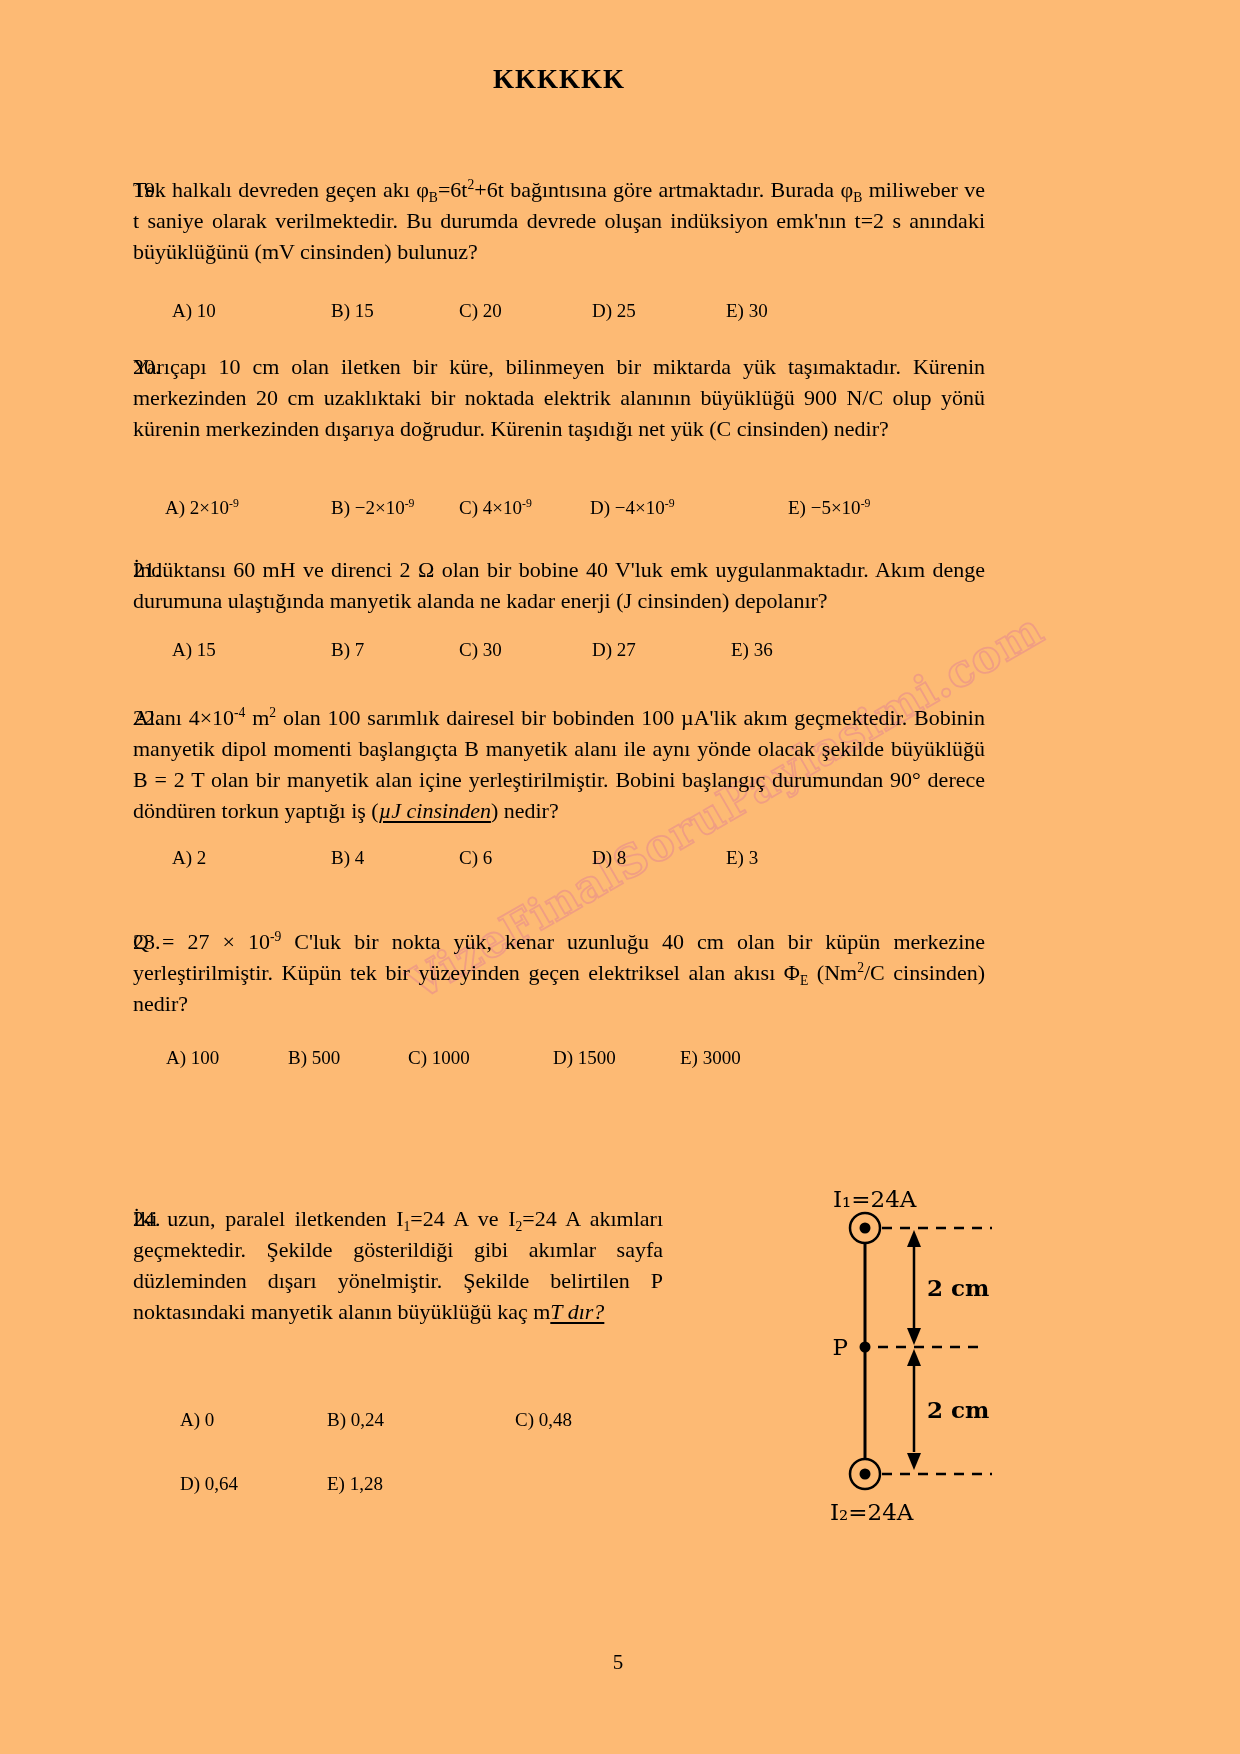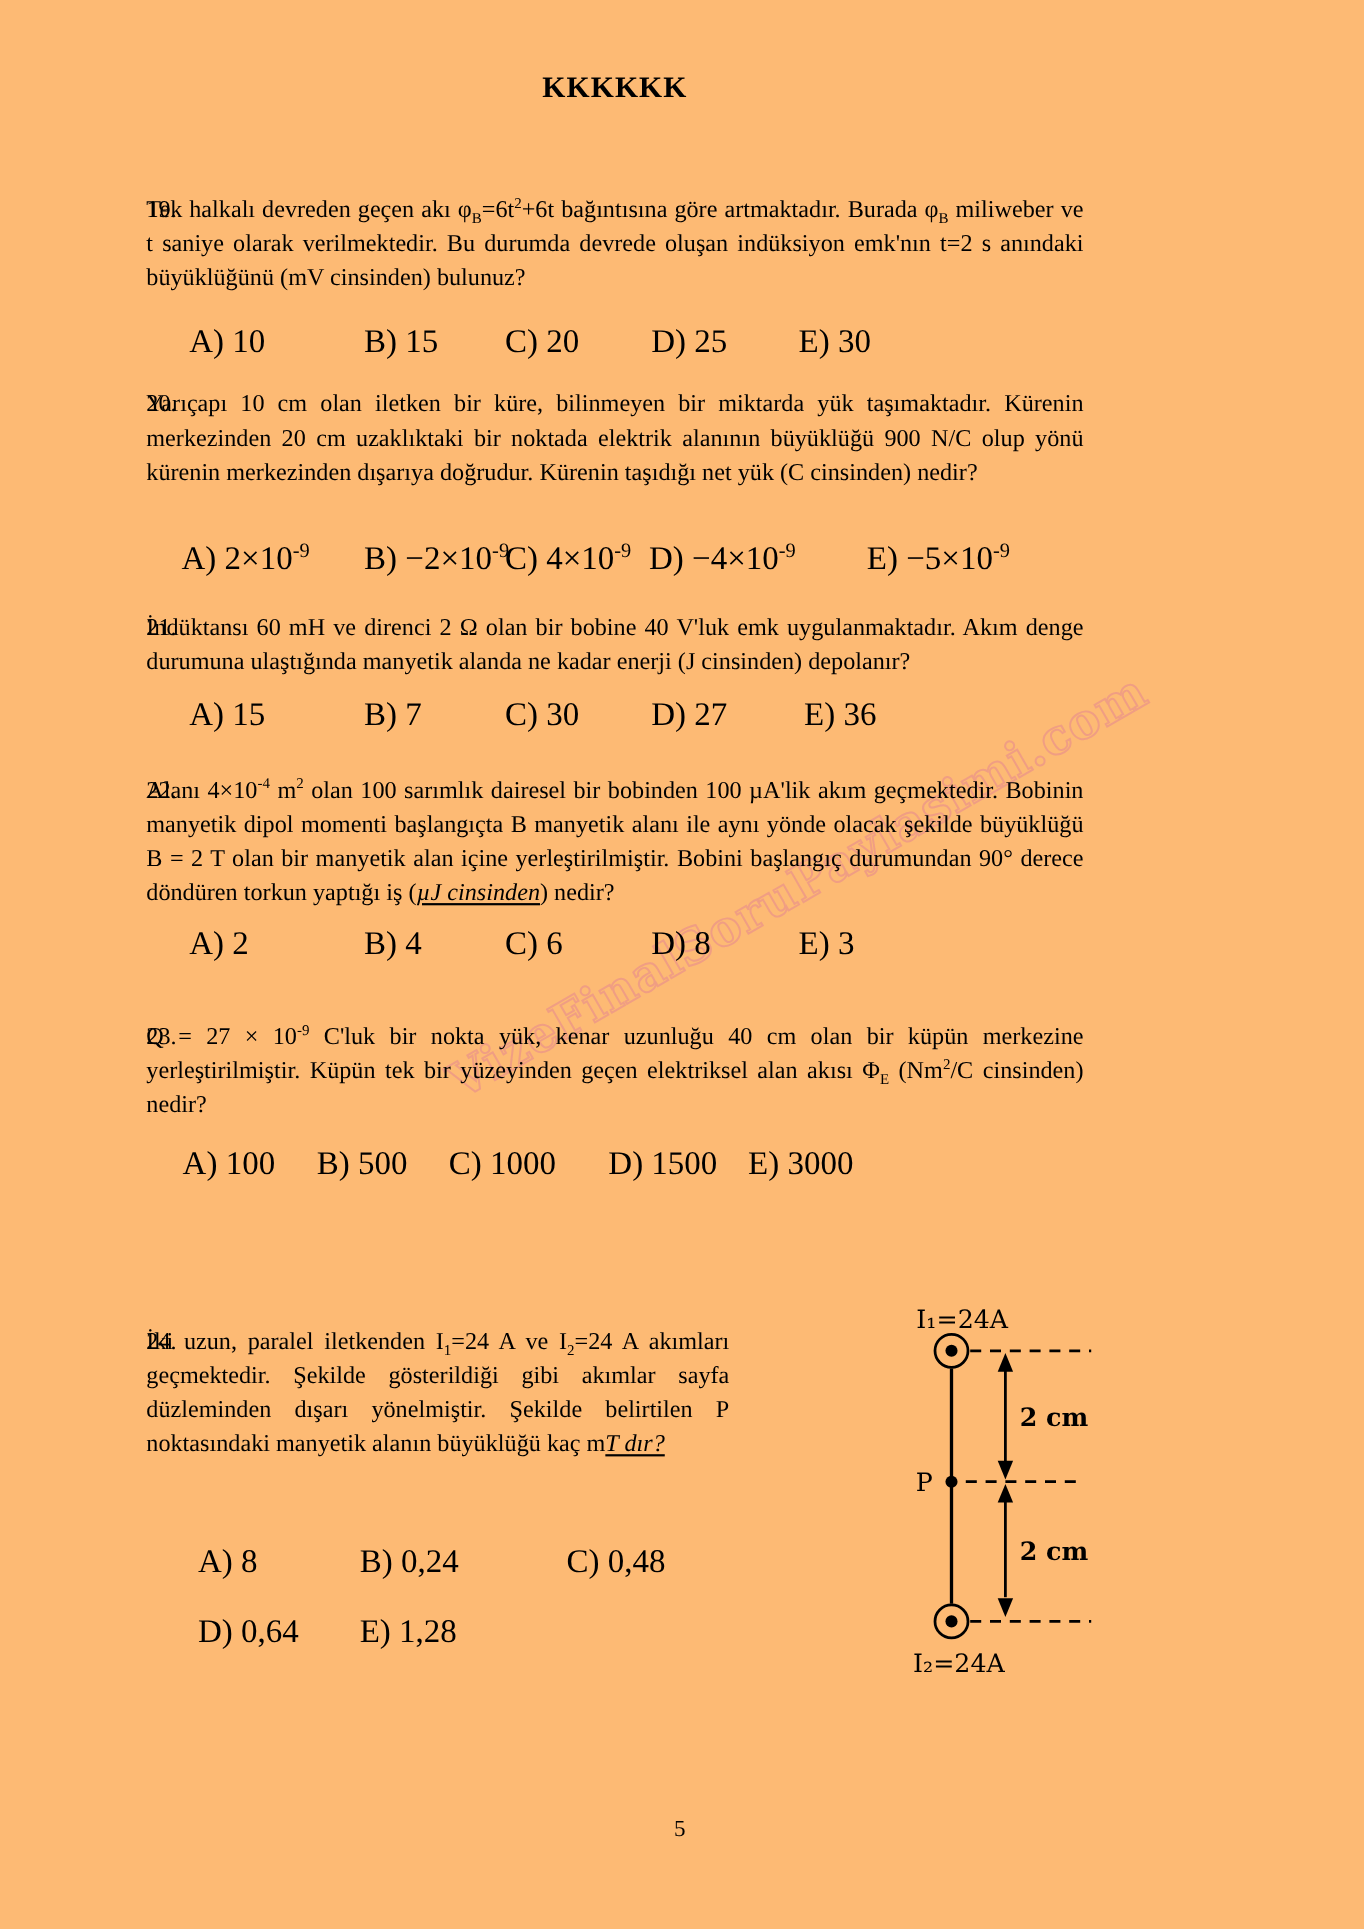--- a/index.html
+++ b/index.html
@@ -17,21 +17,21 @@
   }
 
   .question { position:absolute; left:133px; font-size:22px; line-height:31px; }
   .qnum  { position:absolute; left:0; top:0; white-space:nowrap; }
   .qtext { display:block; text-align:justify; }
 
   sup { font-size:0.62em; vertical-align:super; line-height:0; }
   sub { font-size:0.62em; vertical-align:sub;   line-height:0; }
   u   { text-underline-offset:3px;font-style:italic; }
 
-  .opts { position:absolute; left:0; top:0; width:1240px; height:34px; font-size:30px; line-height:31px; }
+  .opts { position:absolute; left:0; top:0; width:1240px; height:34px; font-size:19px; line-height:31px; }
   .opt  { position:absolute; top:0; white-space:nowrap; }
 
   .watermark {
     position:absolute; left:385px; top:843px; width:470px; height:70px;
     transform:rotate(-30deg); transform-origin:50% 50%;
     font-family:"DejaVu Serif",serif; font-weight:bold; font-size:44px;
     letter-spacing:1px; text-align:center;
     color:transparent;
     -webkit-text-stroke:1.8px rgba(233,140,140,0.62);
     z-index:0; white-space:nowrap;
@@ -120,21 +120,21 @@
     <span class="opt" style="left:408px">C) 1000</span>
     <span class="opt" style="left:553px">D) 1500</span>
     <span class="opt" style="left:680px">E) 3000</span>
   </div>
 
   <div class="question" style="top:1203px;width:530px">
     <span class="qnum">24.</span>
     <span class="qtext">İki uzun, paralel iletkenden I<sub>1</sub>=24 A ve I<sub>2</sub>=24 A akımları geçmektedir. Şekilde gösterildiği gibi akımlar sayfa düzleminden dışarı yönelmiştir. Şekilde belirtilen P noktasındaki manyetik alanın büyüklüğü kaç m<u>T dır?</u></span>
   </div>
   <div class="opts" style="top:1404px">
-    <span class="opt" style="left:180px">A) 8</span>
+    <span class="opt" style="left:180px">A) 0</span>
     <span class="opt" style="left:327px">B) 0,24</span>
     <span class="opt" style="left:515px">C) 0,48</span>
   </div>
   <div class="opts" style="top:1468px">
     <span class="opt" style="left:180px">D) 0,64</span>
     <span class="opt" style="left:327px">E) 1,28</span>
   </div>
 
   <svg class="diagram" width="240" height="380" viewBox="0 0 240 380">
     <text x="43" y="47">I₁=24A</text>

